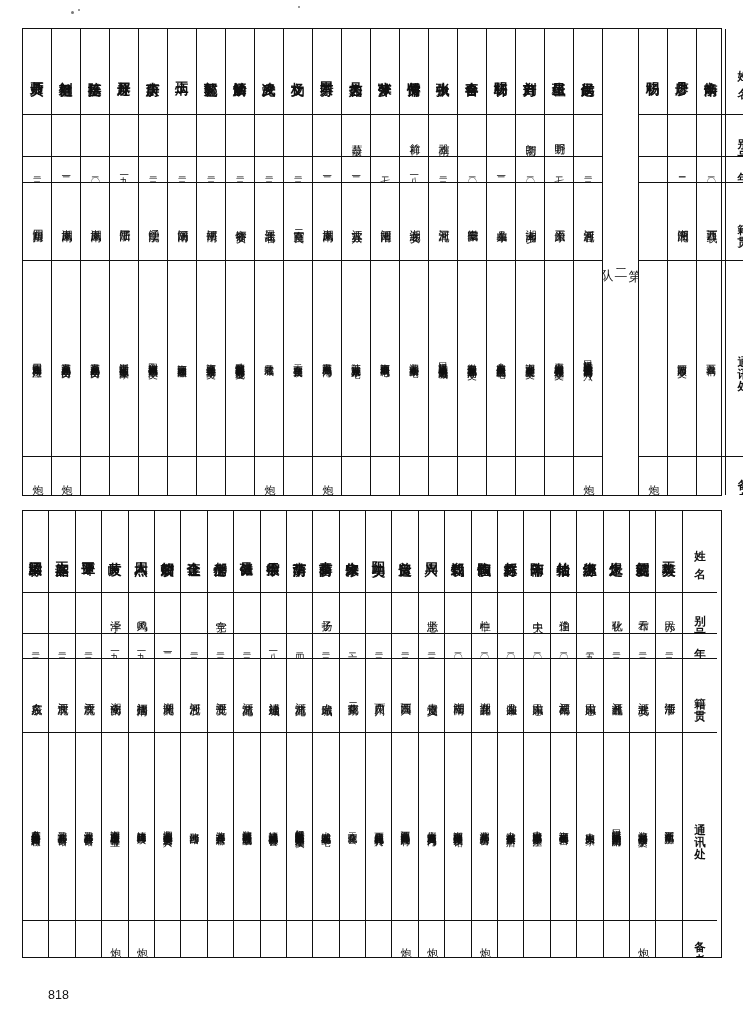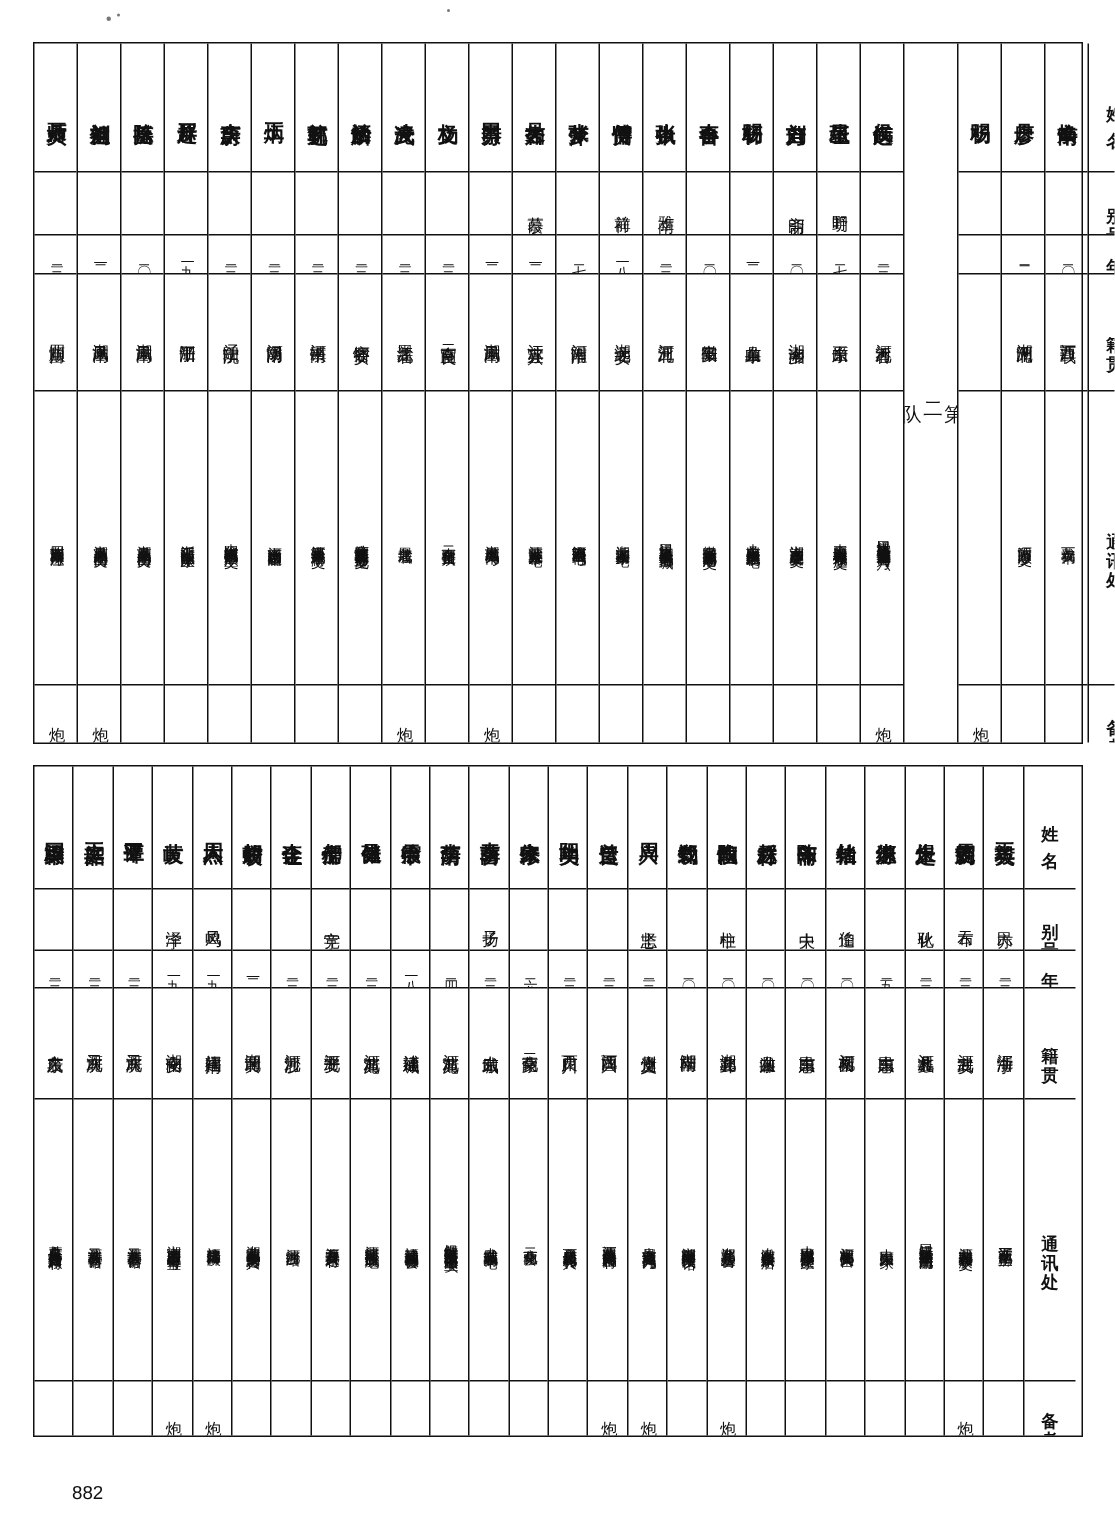--- a/index.html
+++ b/index.html
@@ -1120,14 +1120,14 @@
         </div>
         <div class="cell h-addr f-name">
           <div class="v">通　讯　处</div>
         </div>
         <div class="cell h-note f-name">
           <div class="v">备　考</div>
         </div>
       </div>
     </div>
 
-  <div class="pagenum">882</div>
+  <div class="pagenum">818</div>
 </div>
 
 </body></html>

